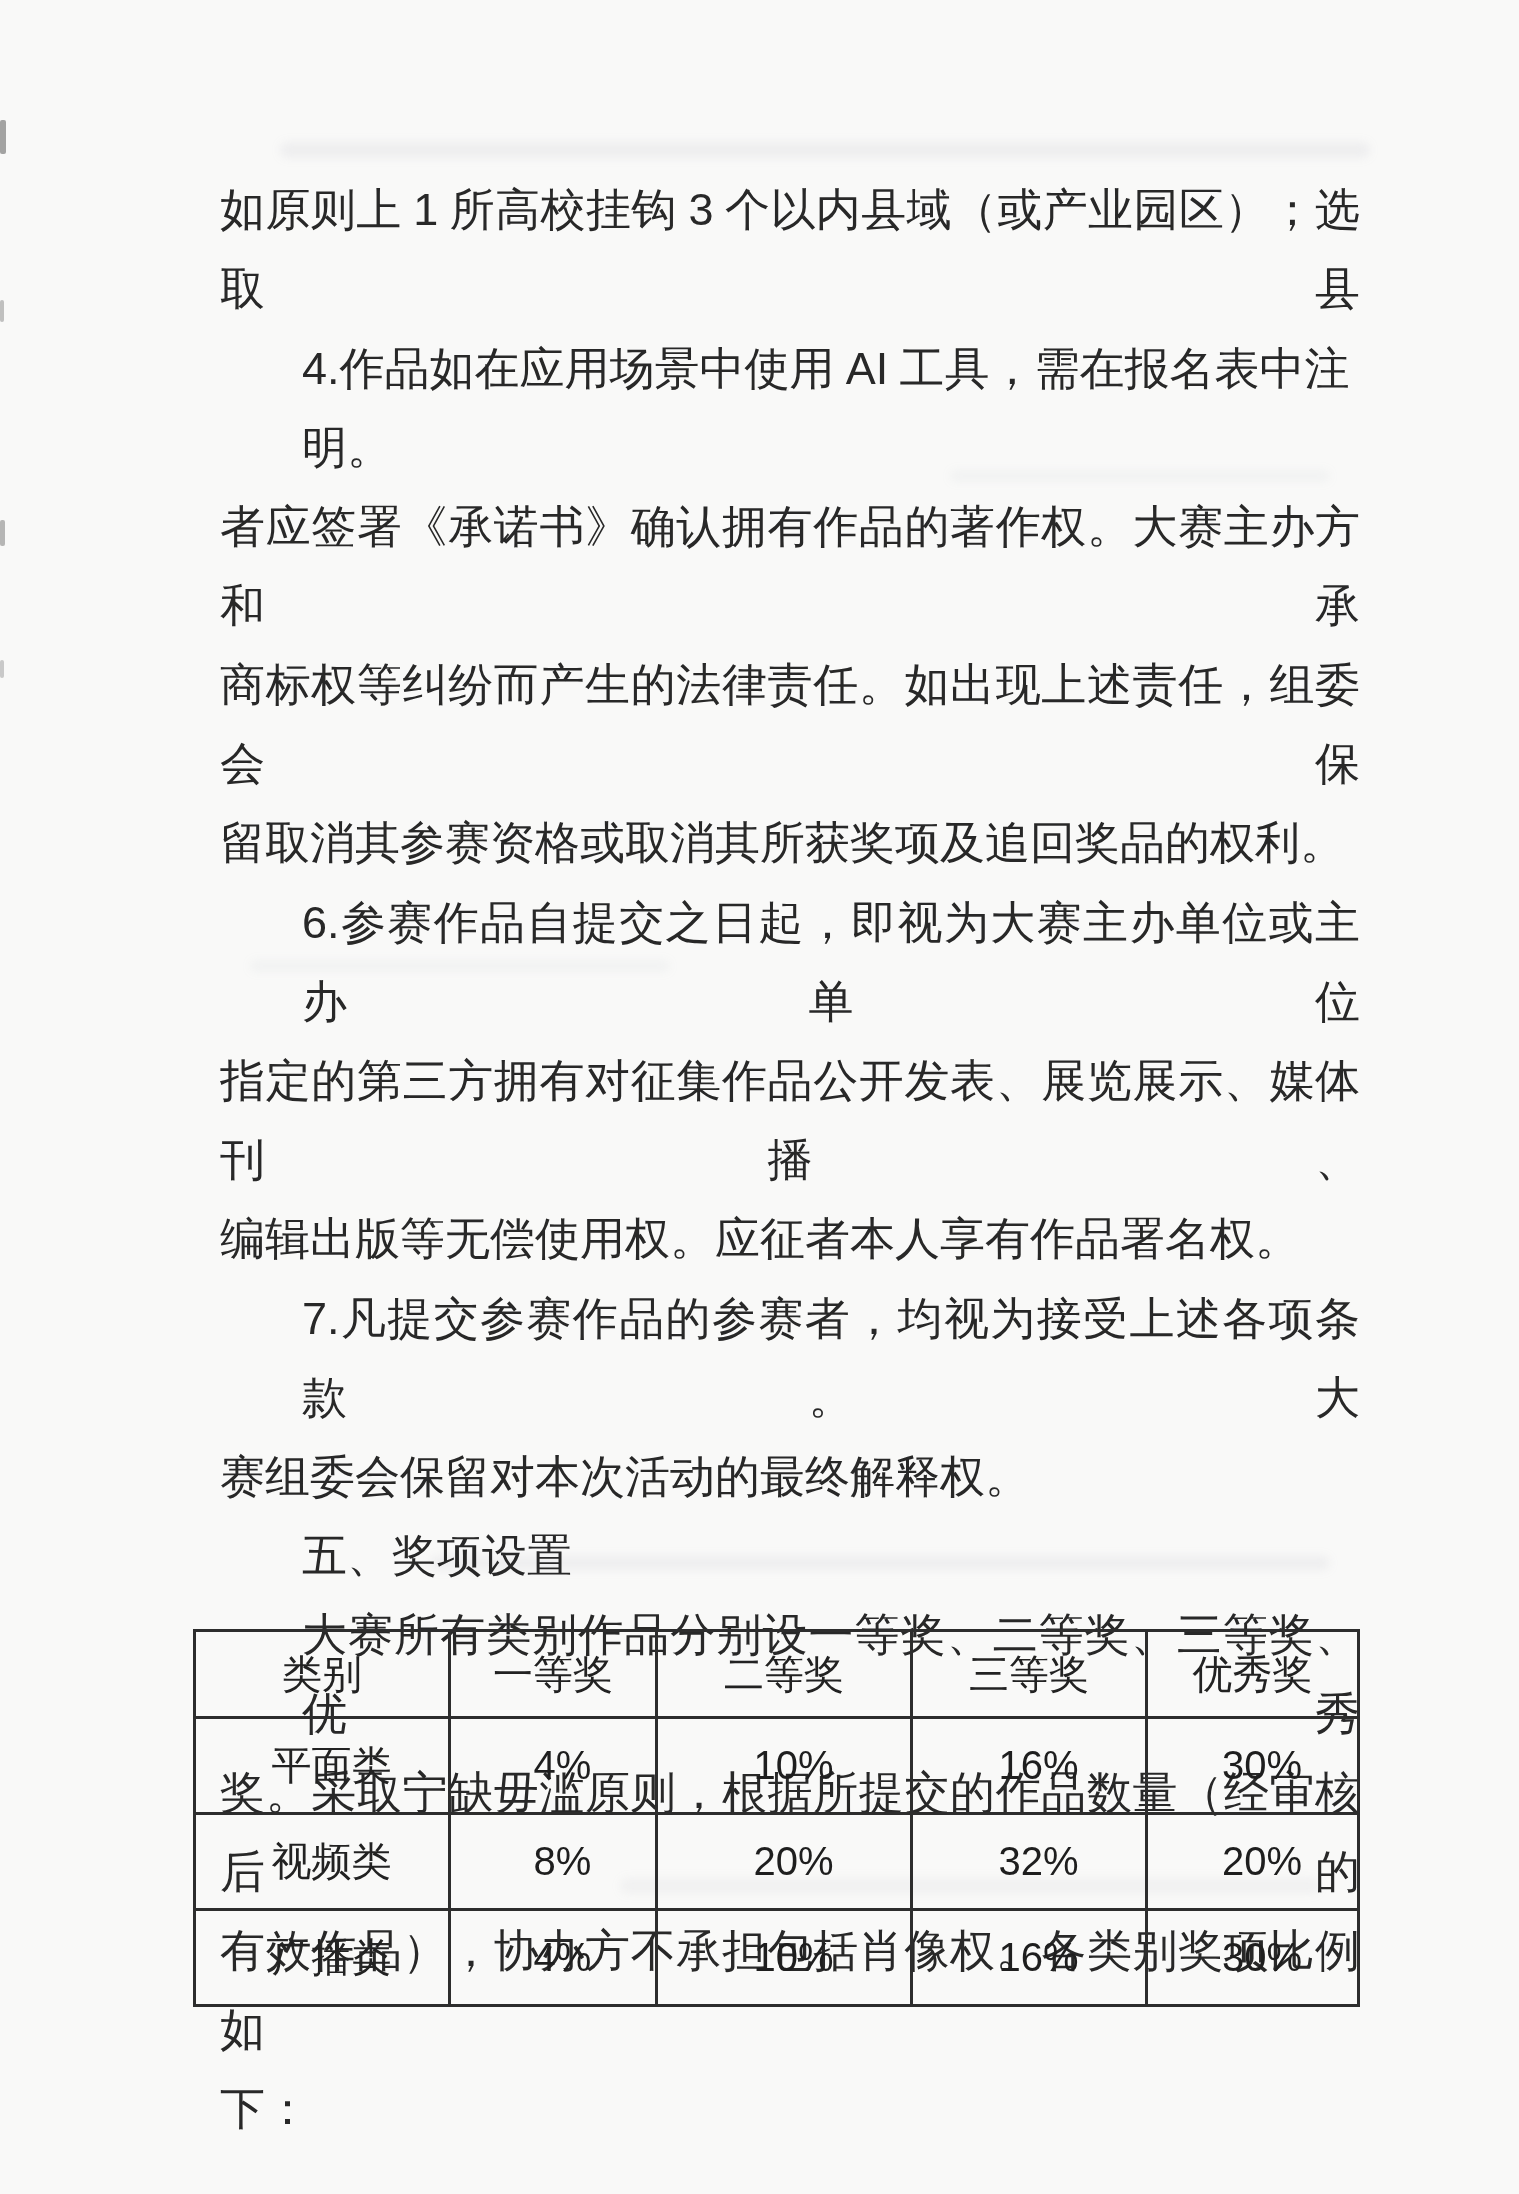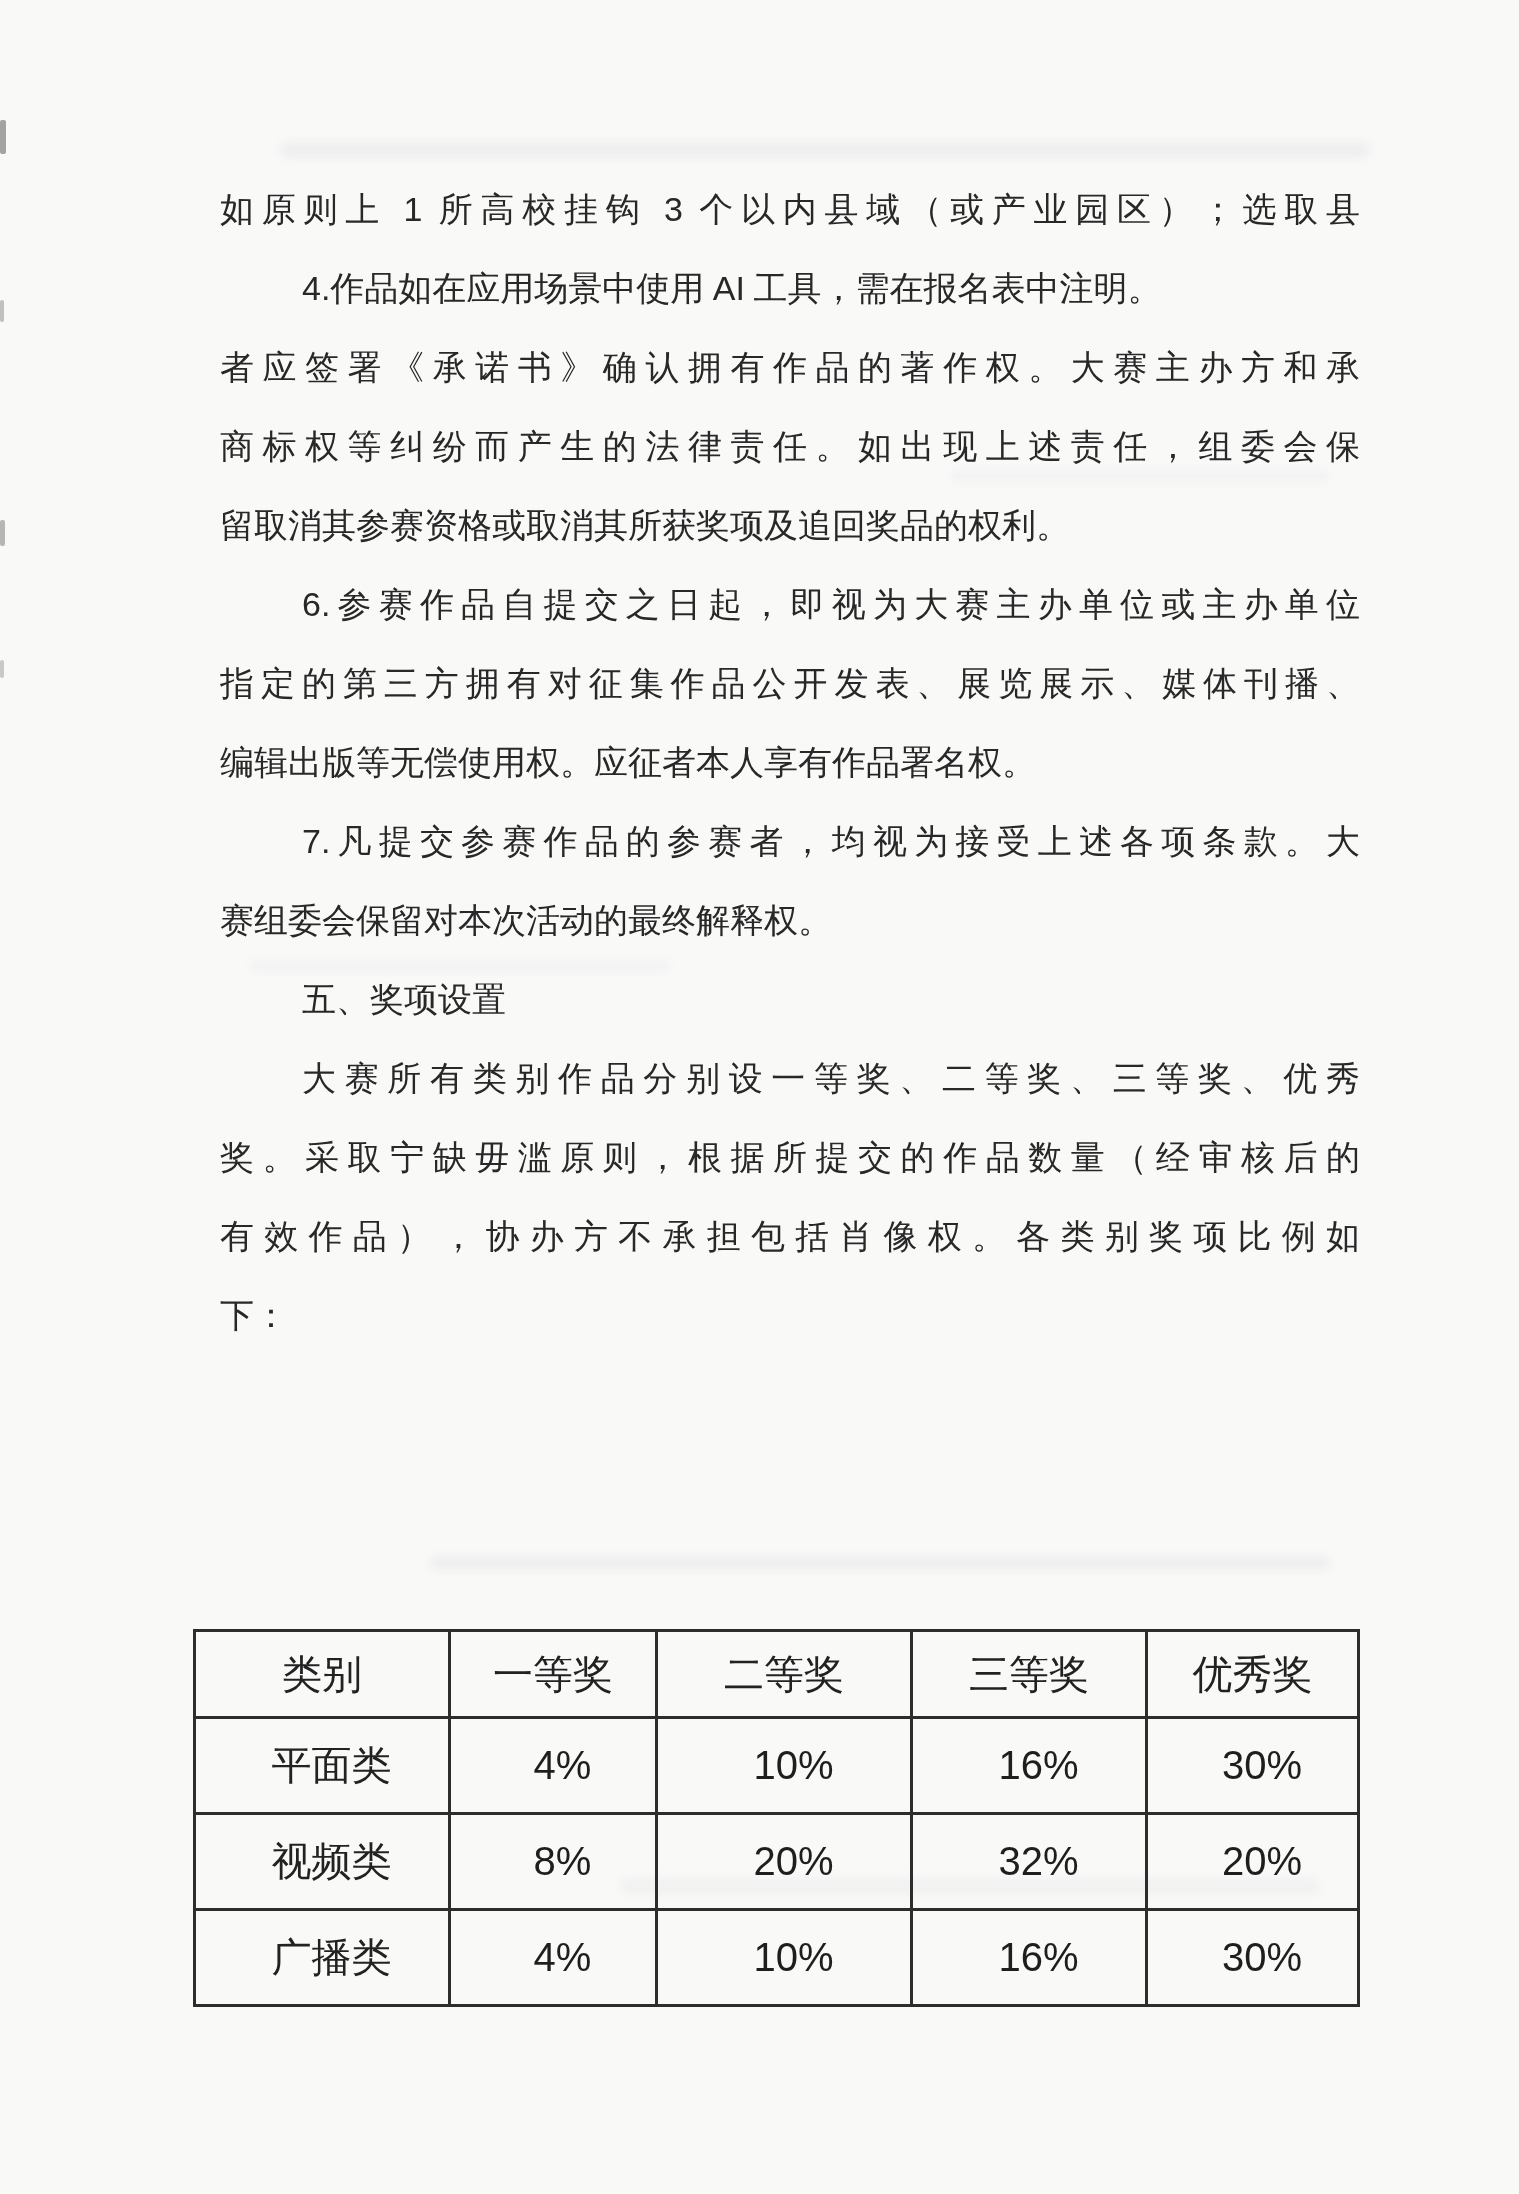--- a/index.html
+++ b/index.html
@@ -12,21 +12,21 @@
   .page{
     position:relative;
     width:1519px;height:2194px;
     background:var(--paper);
     overflow:hidden;
     font-family:"Liberation Serif","DejaVu Serif",serif;
   }
   
   .body-text{
     position:absolute;left:220px;top:170px;width:1140px;
-    font-size:34px;line-height:79px;color:var(--ink);
+    font-size:45px;line-height:79px;color:var(--ink);
     text-justify:inter-character;
   }
   .line{min-height:79px;}
   .line.justify{text-align:justify;text-align-last:justify;}
   .line.indent{padding-left:82px;}
   .line.heading{font-weight:normal;}
   .latin{font-family:"Liberation Sans","DejaVu Sans",sans-serif;}
   
   .awards-table{
     position:absolute;left:193px;top:1629px;width:1164px;

